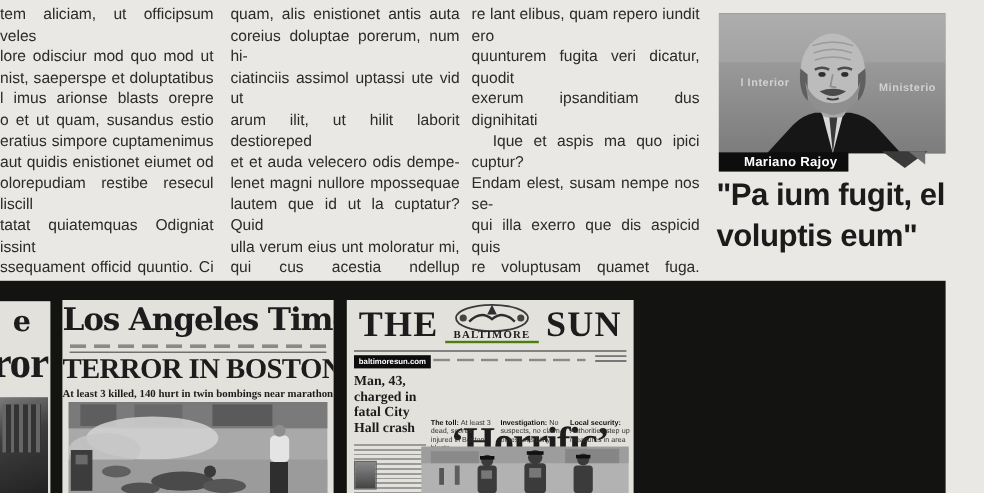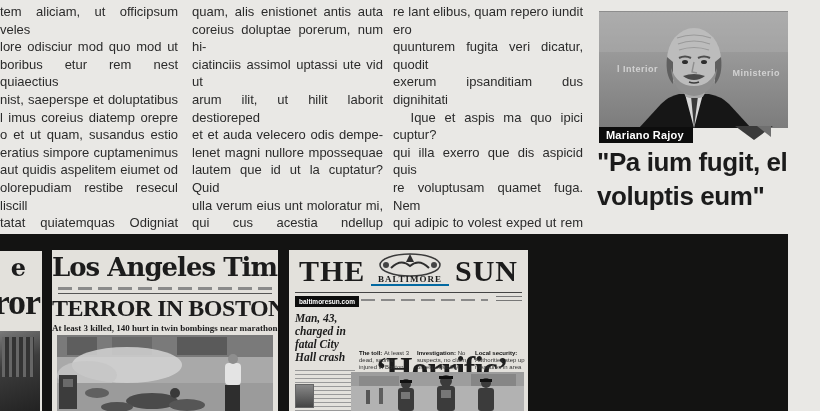--- a/index.html
+++ b/index.html
@@ -14,21 +14,21 @@
   #col2{left:192px;width:191px;}
   #col3{left:393px;width:190px;}
 
   
   #feature-photo{position:absolute;left:599px;top:11px;width:189px;height:116px;background:linear-gradient(180deg,#a8a8a8 0%,#8f8f8f 55%,#7e7e7e 100%);overflow:hidden;border-top:1px solid #8d8d8d;}
   .backdrop-text{position:absolute;color:#e6e6e6;font-weight:bold;font-size:9px;opacity:.75;filter:blur(.4px);letter-spacing:.5px;margin-left:12px;}
   #backdrop-left{left:6px;top:52px;}
   #backdrop-right{right:8px;top:56px;}
   #photo-tail{position:absolute;left:735px;top:126px;width:0;height:0;border-left:19px solid transparent;border-right:19px solid transparent;border-top:14px solid #3a3a3a;}
   #photo-tail2{position:absolute;left:757px;top:126px;width:0;height:0;border-left:14px solid transparent;border-top:11px solid #6f6f6f;}
-  #caption-box{position:absolute;left:599px;top:127px;height:16px;background:#0d0d0d;color:#fff;font-size:11px;font-weight:bold;line-height:16px;padding:0 9px 0 7px;letter-spacing:.2px;}
+  #caption-box{position:absolute;left:599px;top:127px;height:16px;background:#0d0d0d;color:#fff;font-size:11px;font-weight:bold;line-height:16px;padding:0 9px 0 21px;letter-spacing:.2px;}
   #pull-quote{position:absolute;left:597px;top:146px;width:195px;font-size:26px;font-weight:bold;color:#1b1b1b;line-height:33.5px;letter-spacing:-.4px;}
 
   
   #footer-band{position:absolute;left:0;top:234px;width:788px;height:177px;background:#131312;overflow:hidden;}
   .paper{position:absolute;background:#e3e1dc;color:#1c1c1c;overflow:hidden;}
   #paper-cut{left:-30px;top:17px;width:72px;height:160px;}
   #cut-masthead{position:absolute;right:16px;top:2px;font-family:"DejaVu Serif",serif;font-weight:bold;font-size:24px;}
   #cut-headline{position:absolute;right:2px;top:30px;font-family:"Liberation Serif",serif;font-weight:bold;font-size:36px;letter-spacing:-1px;}
   #cut-photo{position:absolute;left:28px;right:2px;top:80px;bottom:0;background:linear-gradient(160deg,#7b7b7b 0%,#3d3d3d 40%,#222 100%);}
   #cut-photo:before{content:"";position:absolute;left:4px;top:6px;right:6px;height:40px;background:repeating-linear-gradient(90deg,#666 0 3px,#333 3px 7px);}
@@ -40,48 +40,47 @@
   #lat-rule{position:absolute;left:6px;right:6px;top:43px;border-top:1px solid #555;}
   #lat-headline{position:absolute;left:0;top:45px;width:100%;text-align:center;font-family:"Liberation Serif",serif;font-weight:bold;font-size:24px;letter-spacing:-.5px;white-space:nowrap;}
   #lat-subhead{position:absolute;left:0;top:73px;width:100%;text-align:center;font-family:"Liberation Serif",serif;font-weight:bold;font-size:9px;white-space:nowrap;}
   #lat-photo{position:absolute;left:5px;right:5px;top:85px;bottom:0;}
 
   #paper-sun{left:289px;top:16px;width:239px;height:192px;}
   #sun-the,#sun-sun{position:absolute;top:4px;font-family:"Liberation Serif",serif;font-weight:bold;font-size:30px;letter-spacing:1px;}
   #sun-the{left:10px;}
   #sun-sun{right:10px;}
   #sun-crest{position:absolute;left:82px;top:2px;width:78px;height:36px;text-align:center;}
-  #sun-crest-text{position:absolute;left:0;bottom:2px;width:100%;font-family:"Liberation Serif",serif;font-weight:bold;font-size:9px;letter-spacing:1px;border-bottom:2px solid #0369a1;}
+  #sun-crest-text{position:absolute;left:0;bottom:2px;width:100%;font-family:"Liberation Serif",serif;font-weight:bold;font-size:9px;letter-spacing:1px;border-bottom:2px solid #4d7c0f;}
   #sun-rule{position:absolute;left:6px;right:6px;top:42px;border-top:1px solid #444;}
   #sun-sitebox{position:absolute;left:6px;top:46px;background:#0d0d0d;color:#fff;font-size:6.5px;font-weight:bold;padding:2px 4px;}
   #sun-micro1{left:72px;right:40px;top:49px;height:2px;}
   #sun-micro-right{position:absolute;right:6px;top:46px;width:26px;height:8px;background:repeating-linear-gradient(#777 0 1.5px,transparent 1.5px 4px);}
-  #sun-leftcol{position:absolute;left:6px;top:62px;width:60px;font-family:"Liberation Serif",serif;font-weight:bold;font-size:11.5px;line-height:13px;font-style:italic;}
+  #sun-leftcol{position:absolute;left:6px;top:62px;width:60px;font-family:"Liberation Serif",serif;font-weight:bold;font-size:11.5px;line-height:13px;}
   #sun-leftcol-micro{position:absolute;left:6px;top:120px;width:60px;bottom:0;background:repeating-linear-gradient(#9a9a9a 0 1.5px,transparent 1.5px 4px);}
   #sun-portrait{position:absolute;left:6px;top:134px;width:17px;height:22px;background:linear-gradient(180deg,#888,#444);border:1px solid #666;}
   #sun-headline{position:absolute;left:70px;top:52px;width:165px;text-align:center;font-family:"Liberation Serif",serif;font-weight:bold;font-size:34px;letter-spacing:-1px;margin-top:48px;}
   .deck{position:absolute;top:100px;width:52px;font-size:6px;line-height:7px;color:#333;}
   .deck .lead{font-weight:bold;color:#111;}
   #deck-0{left:70px;} #deck-1{left:128px;} #deck-2{left:186px;}
   #sun-photo{position:absolute;left:62px;right:4px;top:122px;bottom:0;}
 </style>
 </head>
 <body>
 
 <div id="page">
 
   <div id="col1" class="newscol">
       <div>tem aliciam, ut officipsum veles</div>
       <div>lore odisciur mod quo mod ut</div>
-      <div>boribus etur rem nest quiaectius</div>
       <div>nist, saeperspe et doluptatibus</div>
-      <div>l imus coreius diatemp orepre</div>
+      <div>l imus arionse blasts orepre</div>
       <div>o et ut quam, susandus estio</div>
       <div>eratius simpore cuptamenimus</div>
-      <div>aut quidis aspelitem eiumet od</div>
+      <div>aut quidis enistionet eiumet od</div>
       <div>olorepudiam restibe resecul liscill</div>
       <div>tatat quiatemquas Odigniat issint</div>
       <div>ssequament officid quuntio. Ci ne</div>
       <div>icipi endisciis sandio. Re, coresto</div>
       <div>ius unt. Comnitio et venda autem</div>
     </div>
   <div id="col2" class="newscol">
       <div>quam, alis enistionet antis auta</div>
       <div>coreius doluptae porerum, num hi-</div>
       <div>ciatinciis assimol uptassi ute vid ut</div>
@@ -93,20 +92,21 @@
       <div class="para-end">qui cus acestia ndellup tiaernatur?</div>
       <div>  Genet, nonsequi veria si sundit</div>
       <div>unditis et essum vide est, sam li-</div>
       <div>tatum autatur maxim ilitibus rem</div>
     </div>
   <div id="col3" class="newscol">
       <div>re lant elibus, quam repero iundit ero</div>
       <div>quunturem fugita veri dicatur, quodit</div>
       <div>exerum ipsanditiam dus dignihitati</div>
       <div class="para-end">  Ique et aspis ma quo ipici cuptur?</div>
+      <div>Endam elest, susam nempe nos se-</div>
       <div>qui illa exerro que dis aspicid quis</div>
       <div>re voluptusam quamet fuga. Nem</div>
       <div>qui adipic to volest exped ut rem</div>
       <div>sequatam volorro ritatur si quamus-</div>
       <div>dae volupta ad mi, cuptia solum id</div>
       <div>exped quatius sam quamendent es</div>
       <div class="para-end">nonsequidit pel exerum. ■</div>
     </div>
 
   <div id="feature-photo">

